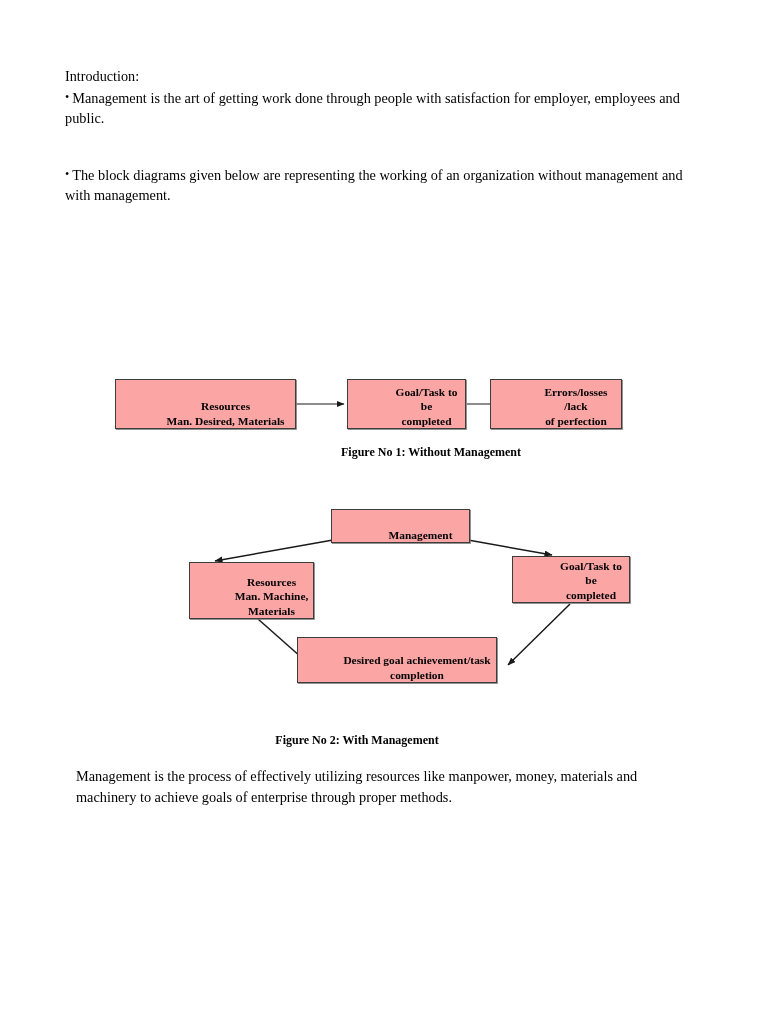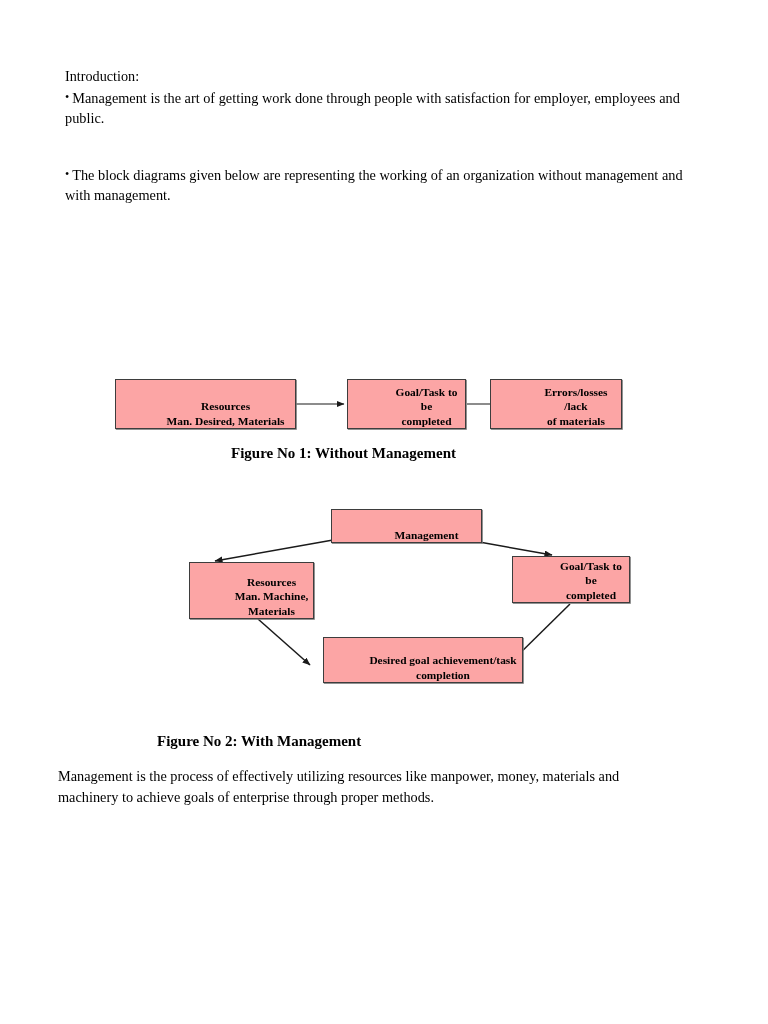--- a/index.html
+++ b/index.html
@@ -75,28 +75,28 @@
   }
   .box-text {
     font-size: 11.4px;
     font-weight: bold;
     line-height: 14.5px;
     padding: 0 4px;
     font-family: "Liberation Serif", "DejaVu Serif", serif;
   }
   .caption {
     position: absolute;
-    font-size: 15px;
+    font-size: 12px;
     font-weight: bold;
-    text-align: left;
+    text-align: center;
     white-space: nowrap;
   }
   .closing {
     position: absolute;
-    left: 58px;
+    left: 76px;
     top: 766px;
     width: 616px;
     font-size: 14.3px;
     line-height: 20.5px;
   }
 </style>
 </head>
 <body>
 
 <div id="page">
@@ -142,51 +142,51 @@
     <div class="box" style="left:347px; top:379px; width:119px; height:50px;">
       <div class="box-text">
         <span>Goal/Task to be</span><br>
         <span>completed</span>
       </div>
     </div>
 
     <div class="box" style="left:490px; top:379px; width:132px; height:50px;">
       <div class="box-text">
         <span>Errors/losses /lack</span><br>
-        <span>of materials</span>
+        <span>of perfection</span>
       </div>
     </div>
 
     <div class="caption" style="left:231px; top:445px; width:400px;">Figure No 1: Without Management</div>
   </div>
 
   <div class="figure-wrap">
 
-    <div class="box" style="left:331px; top:509px; width:151px; height:34px;">
+    <div class="box" style="left:331px; top:509px; width:139px; height:34px;">
       <div class="box-text">
         <span>Management</span>
       </div>
     </div>
 
     <div class="box" style="left:189px; top:562px; width:125px; height:57px;">
       <div class="box-text">
         <span>Resources</span><br>
         <span>Man. Machine,</span><br>
         <span>Materials</span>
       </div>
     </div>
 
     <div class="box" style="left:512px; top:556px; width:118px; height:47px;">
       <div class="box-text">
         <span>Goal/Task to be</span><br>
         <span>completed</span>
       </div>
     </div>
 
-    <div class="box" style="left:323px; top:637px; width:200px; height:46px;">
+    <div class="box" style="left:297px; top:637px; width:200px; height:46px;">
       <div class="box-text">
         <span>Desired goal achievement/task</span><br>
         <span>completion</span>
       </div>
     </div>
 
     <div class="caption" style="left:157px; top:715px; width:400px;margin-top:18px;">Figure No 2: With Management</div>
   </div>
 
   <div class="closing">Management is the process of effectively utilizing resources like manpower, money, materials and machinery to achieve goals of enterprise through proper methods.</div>

